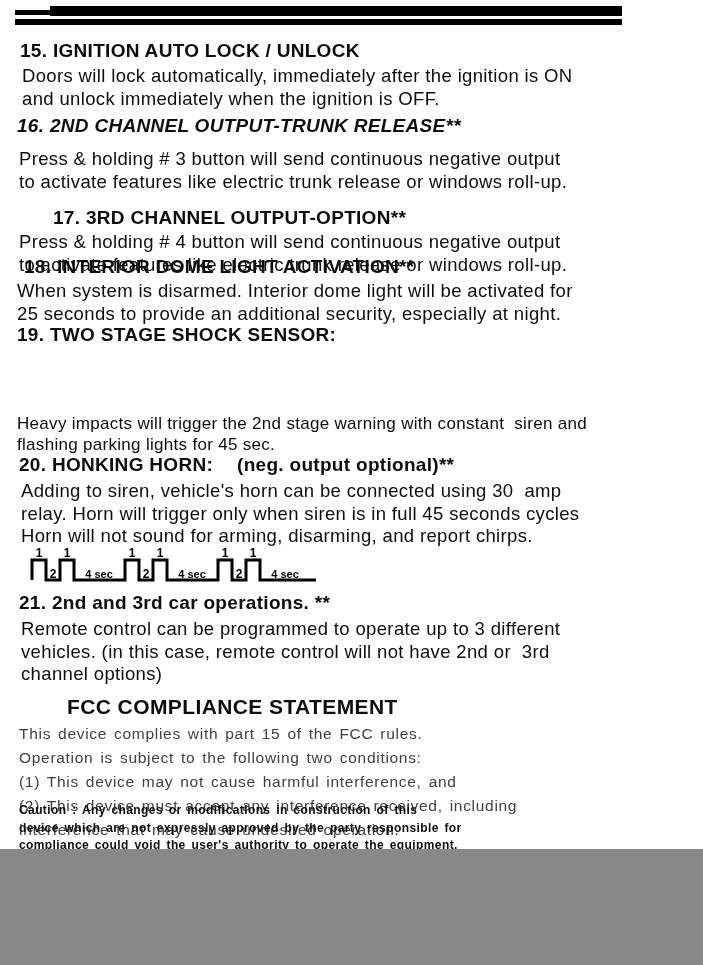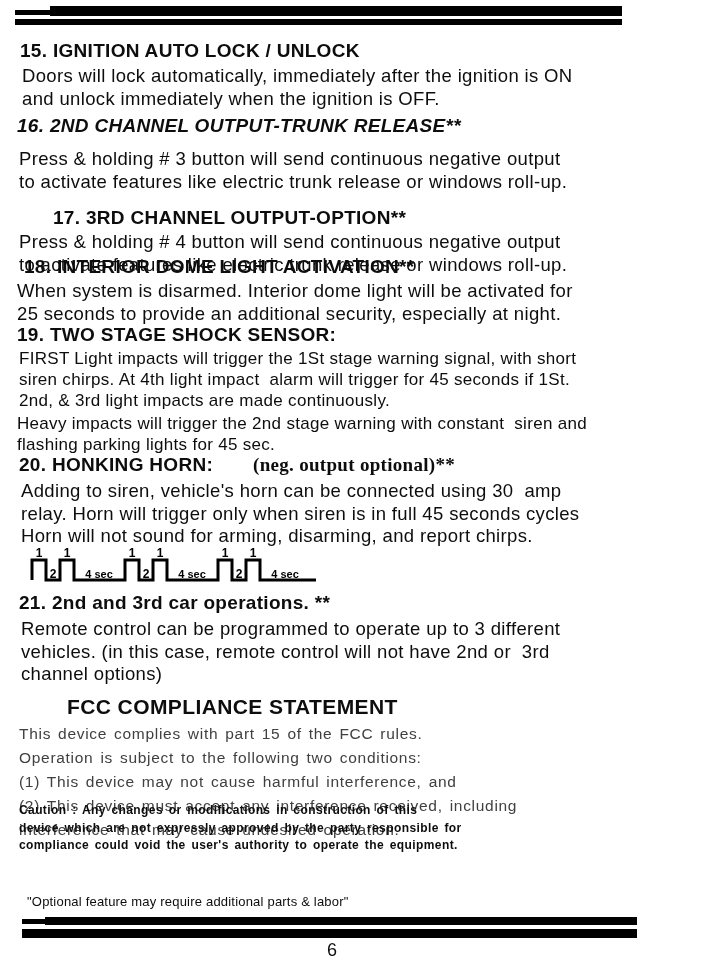--- a/index.html
+++ b/index.html
@@ -1,38 +1,38 @@
 <!DOCTYPE html>
 <html><head>
 <meta charset="utf-8">
 <style>
   html,body{margin:0;padding:0;background:#888;}
   .page{
     position:relative;
-    width:703px;height:965px;
+    width:703px;height:849px;
     background:#ffffff;
     font-family:"Liberation Sans", sans-serif;
     color:#0d0d0d;
     overflow:hidden;
     margin:0 auto;
   }
   .bar{position:absolute;background:#000;}
   h2{margin:0;padding:0;font-weight:bold;}
   p{margin:0;padding:0;white-space:pre-wrap;}
   .abs{position:absolute;}
 
   .h-main{font-size:19px;letter-spacing:.3px;}
   .h-fcc{font-size:21px;letter-spacing:.4px;margin-left:48px;}
   .body-lg{font-size:18.5px;line-height:22.5px;letter-spacing:.35px;}
   .body-md{font-size:17px;line-height:21px;letter-spacing:.3px;}
   .body-fcc{font-size:15.5px;line-height:24px;letter-spacing:.7px;word-spacing:2px;color:#404040;}
   .body-caution{font-size:12px;line-height:17.5px;letter-spacing:.4px;word-spacing:2px;font-weight:bold;}
   .footnote{font-size:13px;letter-spacing:.2px;}
   .pagenum{font-size:18px;}
-  .h-suffix{margin-left:40px;font-family:Liberation Serif, serif;}
+  .h-suffix{margin-left:24px;}
 
   svg text{font-family:"Liberation Sans", sans-serif;font-weight:bold;}
 </style>
 </head>
 <body>
 
 <div class="page">
 
   <div class="bar" style="left:15px;top:10px;width:44px;height:5px;"></div>
   <div class="bar" style="left:50px;top:6px;width:572px;height:10px;"></div>
@@ -48,23 +48,20 @@
 
   <h2 class="abs h-main" style="left:19px;top:207px;margin-left:34px;">17. 3RD CHANNEL OUTPUT-OPTION**</h2>
   <p class="abs body-lg" style="left:19px;top:231px;">Press &amp; holding # 4 button will send continuous negative output
 to activate features like electric trunk release or windows roll-up.</p>
 
   <h2 class="abs h-main" style="left:24px;top:256px;">18. INTERIOR DOME LIGHT ACTIVATION**</h2>
   <p class="abs body-lg" style="left:17px;top:280px;">When system is disarmed. Interior dome light will be activated for
 25 seconds to provide an additional security, especially at night.</p>
 
   <h2 class="abs h-main" style="left:17px;top:324px;">19. TWO STAGE SHOCK SENSOR:</h2>
-  <p class="abs body-md" style="left:19px;top:348px;">FIRST Light impacts will trigger the 1St stage warning signal, with short
-siren chirps. At 4th light impact  alarm will trigger for 45 seconds if 1St.
-2nd, &amp; 3rd light impacts are made continuously.</p>
   <p class="abs body-md" style="left:17px;top:413px;">Heavy impacts will trigger the 2nd stage warning with constant  siren and
 flashing parking lights for 45 sec.</p>
 
   <h2 class="abs h-main" style="left:19px;top:454px;"><span>20. HONKING HORN:</span><span class="h-suffix">(neg. output optional)**</span></h2>
   <p class="abs body-lg" style="left:21px;top:480px;">Adding to siren, vehicle's horn can be connected using 30  amp
 relay. Horn will trigger only when siren is in full 45 seconds cycles
 Horn will not sound for arming, disarming, and report chirps.</p>
 
   <svg class="abs" style="left:26px;top:546px;" width="296" height="42" viewBox="0 0 296 42">
     <path d="M6,34 V14 H20 V34 H34 V14 H48 V34 H99 V14 H113 V34 H127 V14 H141 V34 H192 V14 H206 V34 H220 V14 H234 V34 H290" fill="none" stroke="#000" stroke-width="3"></path>

